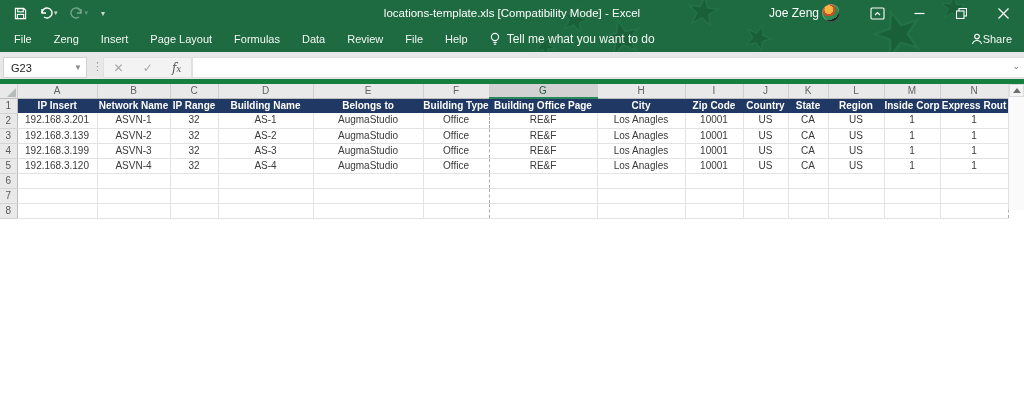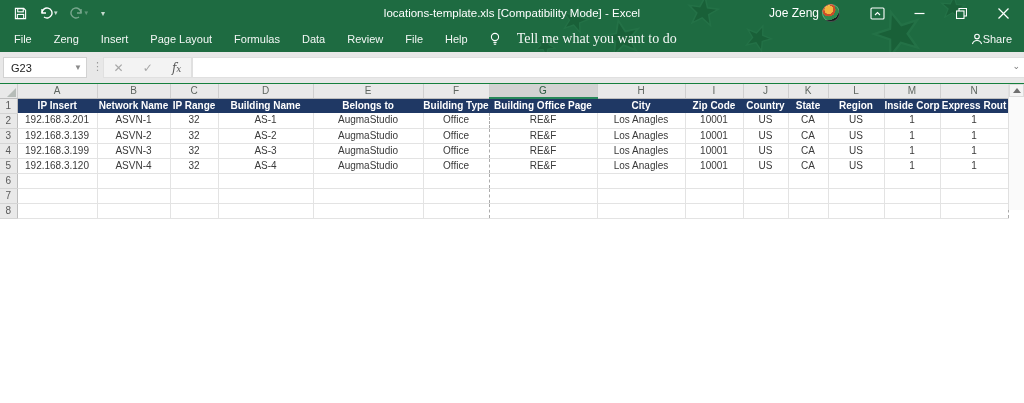--- a/index.html
+++ b/index.html
@@ -21,27 +21,27 @@
   .user-name{color:#fff;font-size:12px;margin-right:3px;}
   .avatar{width:18px;height:18px;border-radius:50%;margin-right:16px;
           background:radial-gradient(circle at 38% 32%,#f4b63f 0 26%,#c94f2a 27% 40%,#2d8a4e 41% 62%,#15171a 63%);
           box-shadow:0 0 0 1px rgba(255,255,255,.25) inset;}
   .winbtn{width:42px;height:26px;display:flex;align-items:center;justify-content:center;color:#fff;}
   .winbtn svg{display:block;}
 
   .tabsrow{position:absolute;top:26px;left:0;width:1024px;height:26px;display:flex;align-items:center;}
   .rtab{color:rgba(255,255,255,.95);font-size:11px;padding:0 11px;height:26px;line-height:26px;white-space:nowrap;}
   .rtab.file{padding-left:14px;}
-  .tellme{display:flex;align-items:center;gap:16px;color:rgba(255,255,255,.95);font-size:14px;padding:0 10px;font-family:Liberation Serif, serif;}
+  .tellme{display:flex;align-items:center;gap:6px;color:rgba(255,255,255,.95);font-size:12px;padding:0 10px;}
   .share{position:absolute;right:12px;top:0;height:26px;display:flex;align-items:center;
          color:rgba(255,255,255,.95);font-size:11px;}
 
   
   .formulabar{position:absolute;top:52px;left:0;width:1024px;height:32px;background:#e8e8e8;
-              border-bottom:1px solid #15803d;box-sizing:border-box;}
+              border-bottom:5px solid #15803d;box-sizing:border-box;}
   .namebox{position:absolute;left:3px;top:5px;width:84px;height:21px;background:#fff;border:1px solid #d2d2d2;
            box-sizing:border-box;display:flex;align-items:center;}
   .namebox .nb-text{flex:1;padding-left:7px;font-size:11px;color:#222;}
   .namebox .nb-caret{width:16px;text-align:center;color:#8a8a8a;font-size:8px;}
   .fb-dots{position:absolute;left:92px;top:8px;color:#9a9a9a;font-size:11px;letter-spacing:0;}
   .fb-btns{position:absolute;left:103px;top:5px;width:89px;height:21px;background:#f3f3f3;border:1px solid #e0e0e0;
            box-sizing:border-box;display:flex;align-items:center;justify-content:space-around;}
   .fb-x{color:#a6a6a6;font-size:12px;}
   .fb-check{color:#a6a6a6;font-size:12px;}
   .fb-fx{color:#595959;font-size:12px;font-style:italic;font-family:"DejaVu Serif",serif;}

